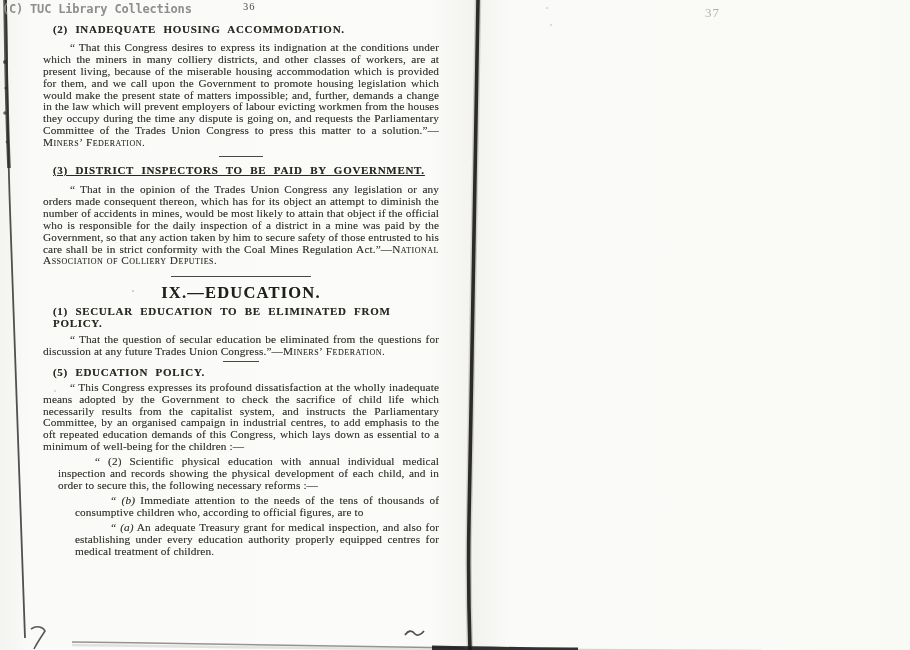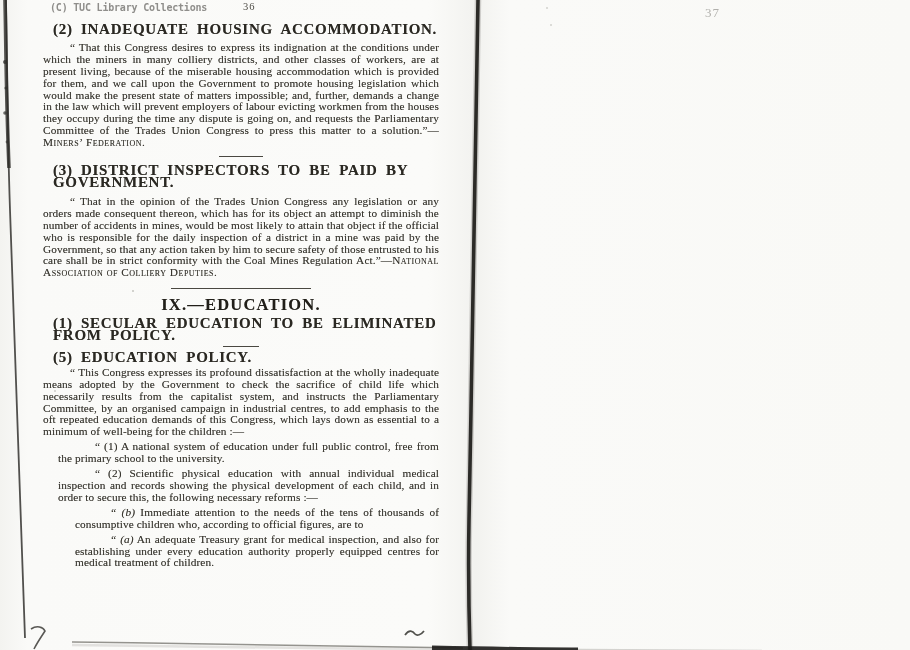--- a/index.html
+++ b/index.html
@@ -5,36 +5,36 @@
   html,body{margin:0;padding:0;background:#e9e9e6;}
   .scan{
     position:relative;width:910px;height:650px;overflow:hidden;
     font-family:"Liberation Serif","DejaVu Serif",serif;
     background:linear-gradient(to right,#f3f3f0 0%,#fafaf8 3%,#fbfbf9 47%,#f2f2ef 52.3%,#fafaf8 56%,#f9f9f6 100%);
   }
   .artifacts{position:absolute;left:0;top:0;width:910px;height:650px;pointer-events:none;}
   .watermark{
     position:absolute;left:2px;top:2px;
     font-family:"DejaVu Sans Mono",monospace;font-weight:bold;
-    font-size:10px;letter-spacing:-0.2px;color:#8f8e8b;white-space:nowrap;margin-left:48px;
+    font-size:12px;letter-spacing:-0.2px;color:#8f8e8b;white-space:nowrap;
   }
   .pn-left{position:absolute;left:243px;top:1px;font-size:10.5px;letter-spacing:1px;color:#4e4c46;}
   .pn-right{position:absolute;left:705px;top:5px;font-size:13px;letter-spacing:1px;color:#b1b0ac;}
   .col{
     position:absolute;left:43px;top:24px;width:396px;
     color:#38362f;font-size:11.3px;line-height:11.9px;
     text-align:justify;letter-spacing:0.1px;
     text-shadow:0 0 0.6px rgba(56,54,47,0.5);
   }
   .res-heading{
     margin:0 0 6px 0;padding-left:10px;text-indent:0;text-align:left;
-    font-weight:bold;font-size:15px;color:#2a2822;
+    font-weight:bold;font-size:11px;color:#2a2822;
     letter-spacing:0.7px;word-spacing:4px;
   }
-  .res-heading.mt{margin-top:6px;margin-bottom:7px;}
+  .res-heading.mt{margin-top:6px;margin-bottom:7px;text-decoration:underline;}
   .res-heading.tight{margin-bottom:4px;}
   .res-heading.tight2{margin-bottom:3px;}
   .res-para{margin:0;text-indent:27px;}
   .attribution{font-variant:small-caps;letter-spacing:0.5px;}
   .rule{border:0;border-top:1.6px solid #4a4841;height:0;}
   .rule-s{width:44px;margin:7px auto 8px auto;}
   .rule-l{width:140px;margin:9px auto 10px auto;border-top-width:1.8px;}
   .rule-xs{width:36px;margin:3px auto 5px auto;}
   .chapter{
     margin:0 0 7px 0;text-indent:0;text-align:center;
@@ -89,27 +89,27 @@
     <hr class="rule rule-s">
 
     <p class="res-heading mt">(3) DISTRICT INSPECTORS TO BE PAID BY GOVERNMENT.</p>
     <p class="res-para"><span>“ That in the opinion of the Trades Union Congress any legislation or any orders made consequent thereon, which has for its object an attempt to diminish the number of accidents in mines, would be most likely to attain that object if the official who is responsible for the daily inspection of a district in a mine was paid by the Government, so that any action taken by him to secure safety of those entrusted to his care shall be in strict con­formity with the Coal Mines Regulation Act.”—</span><span class="attribution">National Association of Colliery Deputies.</span></p>
 
     <hr class="rule rule-l">
 
     <p class="chapter">IX.—EDUCATION.</p>
 
     <p class="res-heading tight">(1) SECULAR EDUCATION TO BE ELIMINATED FROM POLICY.</p>
+    <p class="res-para"><span>“ That the question of secular education be eliminated from the ques­tions for discussion at any future Trades Union Congress.”—</span><span class="attribution">Miners’ Federation.</span></p>
 
     <hr class="rule rule-xs">
 
     <p class="res-heading tight2">(5) EDUCATION POLICY.</p>
     <p class="res-para">“ This Congress expresses its profound dissatisfaction at the wholly inadequate means adopted by the Government to check the sacrifice of child life which necessarily results from the capitalist system, and instructs the Parliamentary Committee, by an organised campaign in industrial centres, to add emphasis to the oft repeated education demands of this Congress, which lays down as essential to a minimum of well-being for the children :—</p>
 
-    <p class="res-item">“ (1) A national system of education under full public control, free from the primary school to the university.</p>
     <p class="res-item">“ (2) Scientific physical education with annual individual medical inspection and records showing the physical development of each child, and in order to secure this, the following necessary reforms :—</p>
 
     <p class="res-sub"><span class="sub-label">“ (b)</span><span> Immediate attention to the needs of the tens of thousands of consumptive children who, according to official figures, are to</span></p>
     <p class="res-sub"><span class="sub-label">“ (a)</span><span> An adequate Treasury grant for medical inspection, and also for establishing under every education authority properly equipped centres for medical treatment of children.</span></p>
 
   </div>
 
 </div>
 
 </body></html>

